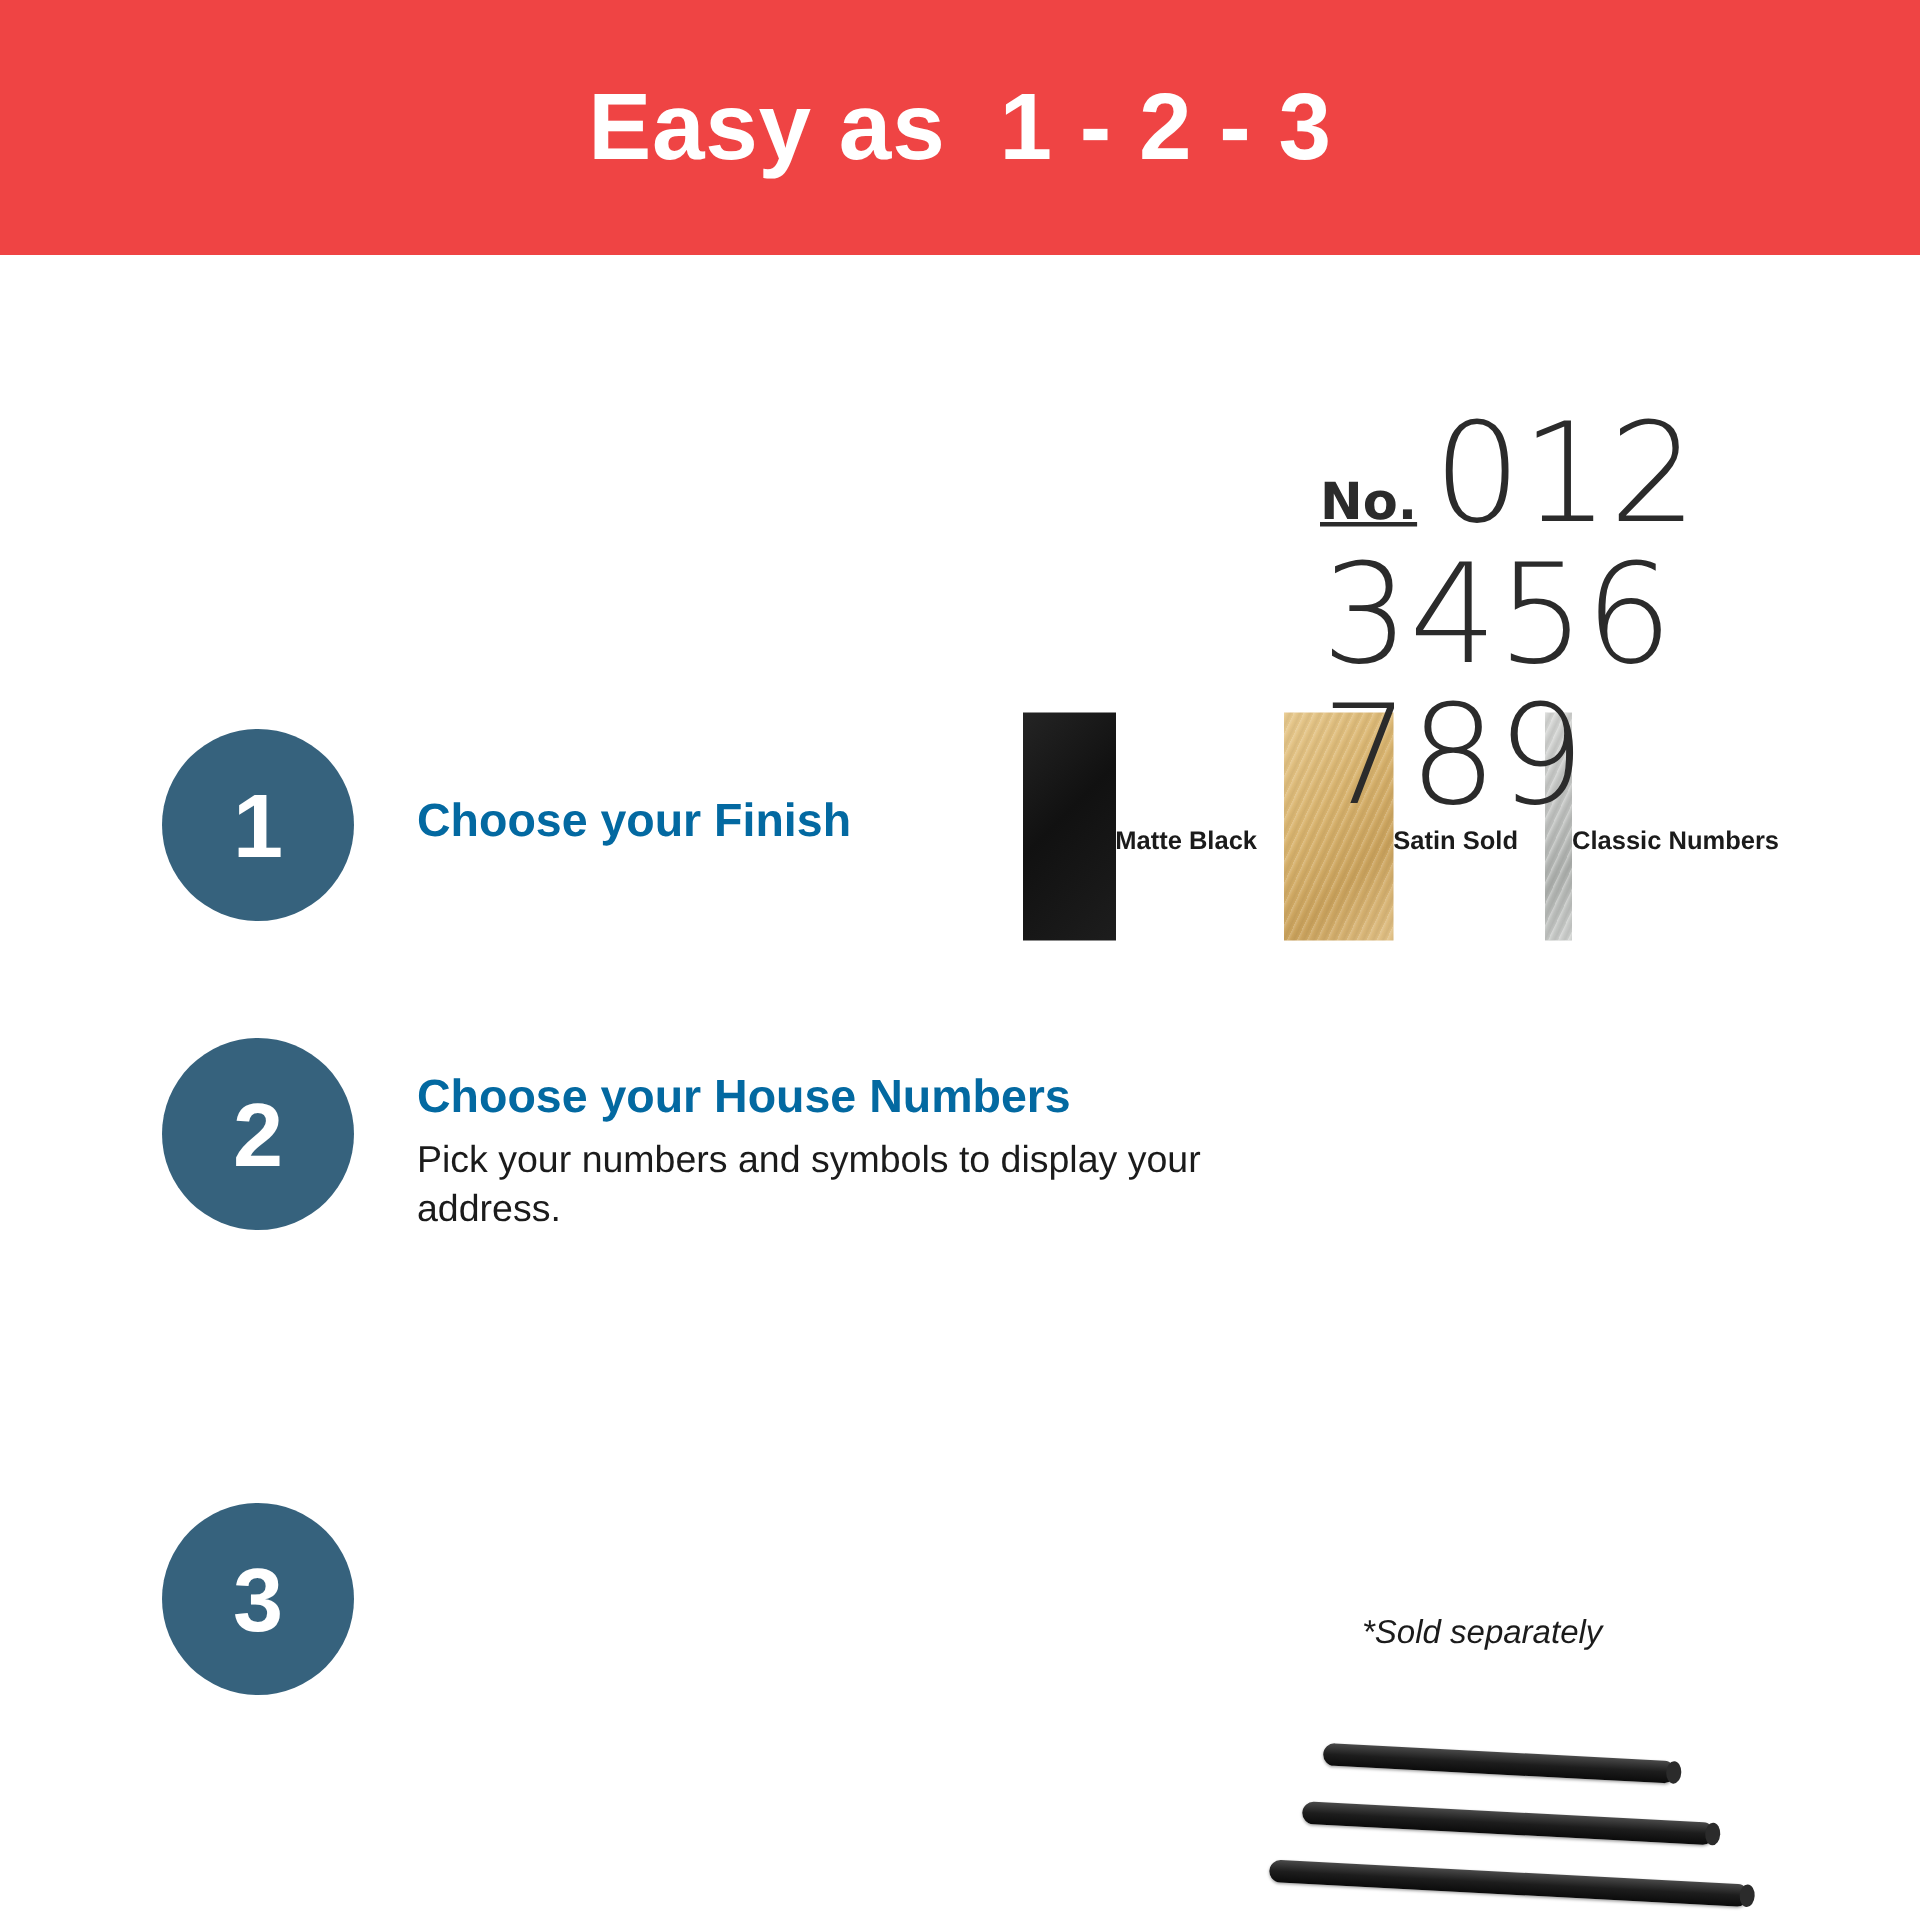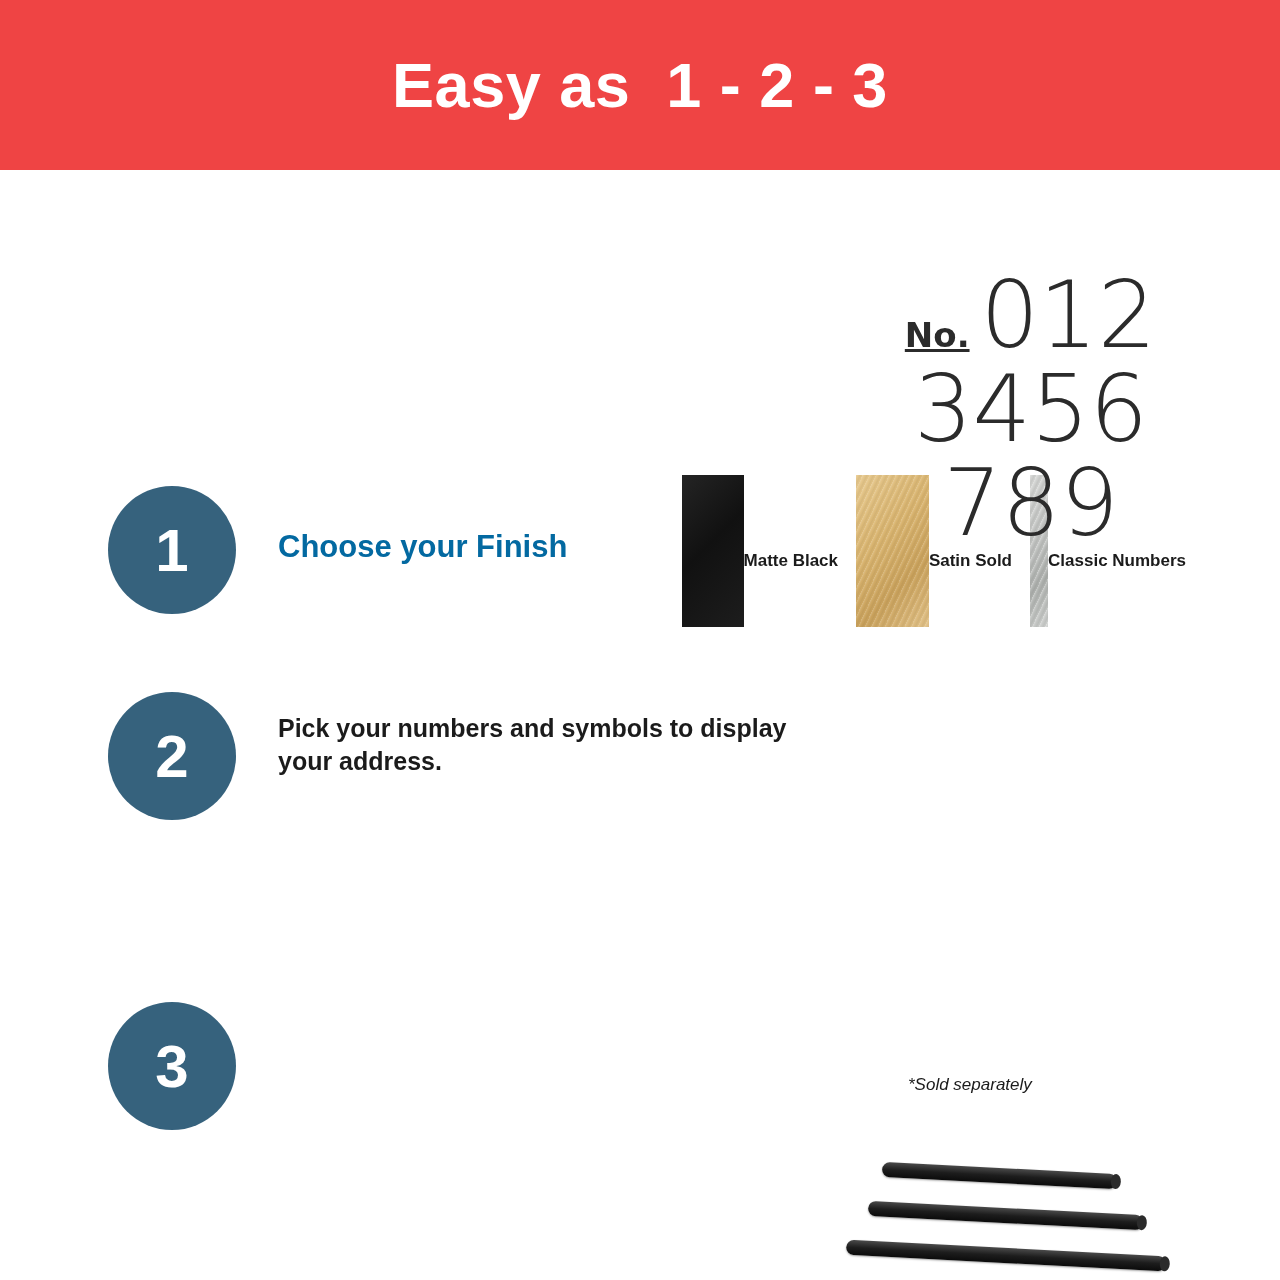--- a/index.html
+++ b/index.html
@@ -79,21 +79,21 @@
 
   .step-title {
     font-size: 31px;
     font-weight: bold;
     color: #0369a1;
     line-height: 1.2;
     margin: 0 0 8px 0;
   }
   .step-sub {
     font-size: 25px;
-    font-weight: bold;
+    font-weight: normal;
     color: #1b1b1b;
     line-height: 1.32;
     margin: 0;
   }
 
   
   .finishes {
     position: absolute;
     left: 682px;
     top: 175px;
@@ -134,21 +134,21 @@
 
   
   .numbers-art {
     position: absolute;
     left: 880px;
     top: 100px;
     width: 300px;
   }
   .num-row {
     display: flex;
-    justify-content: center;
+    justify-content: flex-start;
     align-items: flex-end;
     font-family: "DejaVu Sans", sans-serif;
     font-weight: 300;
     color: #2b2b2b;
     line-height: 1;
   }
   .num-row .glyph {
     font-size: 92px;
     letter-spacing: -2px;
     position: relative;
@@ -160,21 +160,21 @@
     margin-right: 10px;
     margin-bottom: 10px;
     text-decoration: underline;
     color: #2b2b2b;
   }
   .row-1 { margin-bottom: 2px; }
   .row-2 { margin-bottom: 2px; }
 
   .sold-note {
     position: absolute;
-    font-size: 17px;
+    font-size: 22px;
     font-style: italic;
     color: #1b1b1b;
   }
   .sold-1 { left: 908px; top: 905px; }
 
   
   .brackets {
     position: absolute;
     left: 840px;
     top: 990px;
@@ -229,20 +229,21 @@
       <div class="finish">
         <div class="sw sw-nickel"></div>
         <div class="finish-label">Classic Numbers</div>
       </div>
     </div>
   </div>
 
   <div class="step step-2">
     <div class="badge">2</div>
     <div class="step-text">
+      <p class="step-title">Choose your House Numbers</p>
       <p class="step-sub">Pick your numbers and symbols to display your address.</p>
     </div>
   </div>
 
   <div class="step step-3">
     <div class="badge">3</div>
     <div class="step-text">
     </div>
   </div>
 

